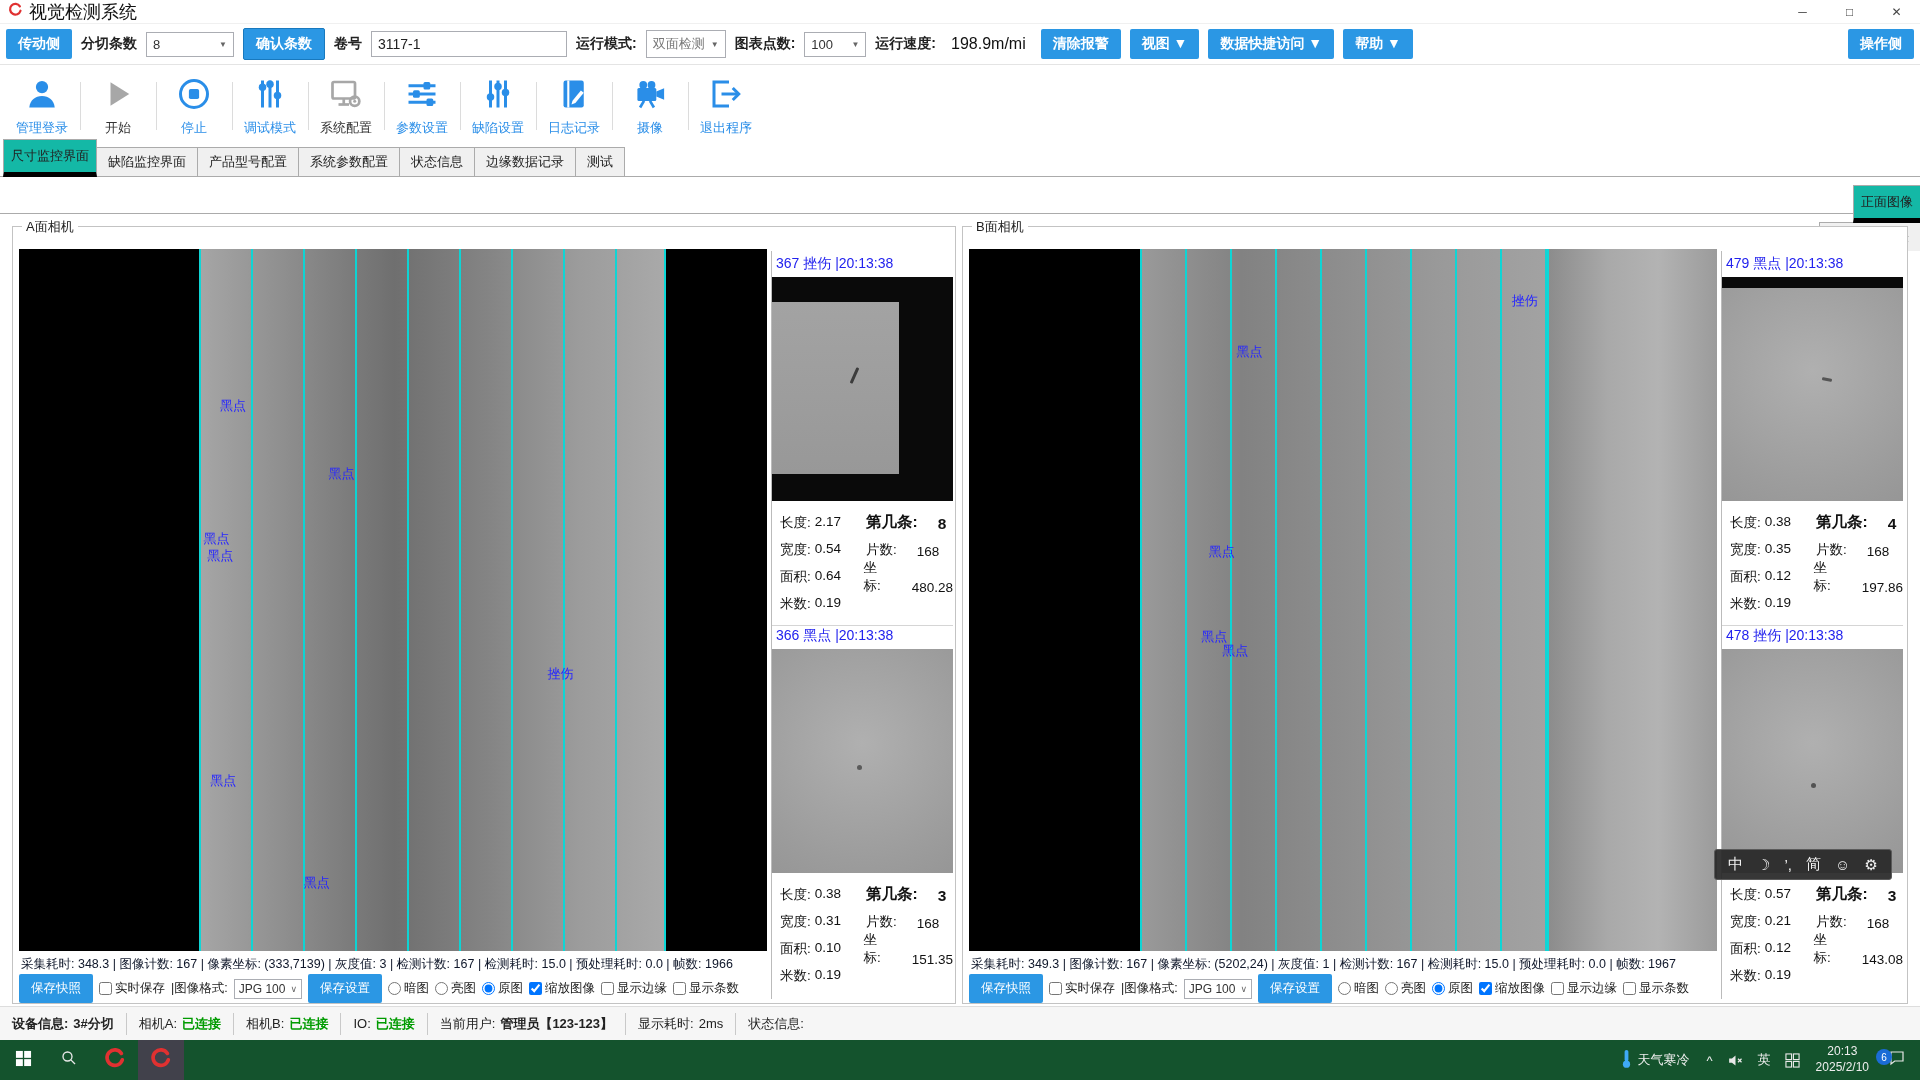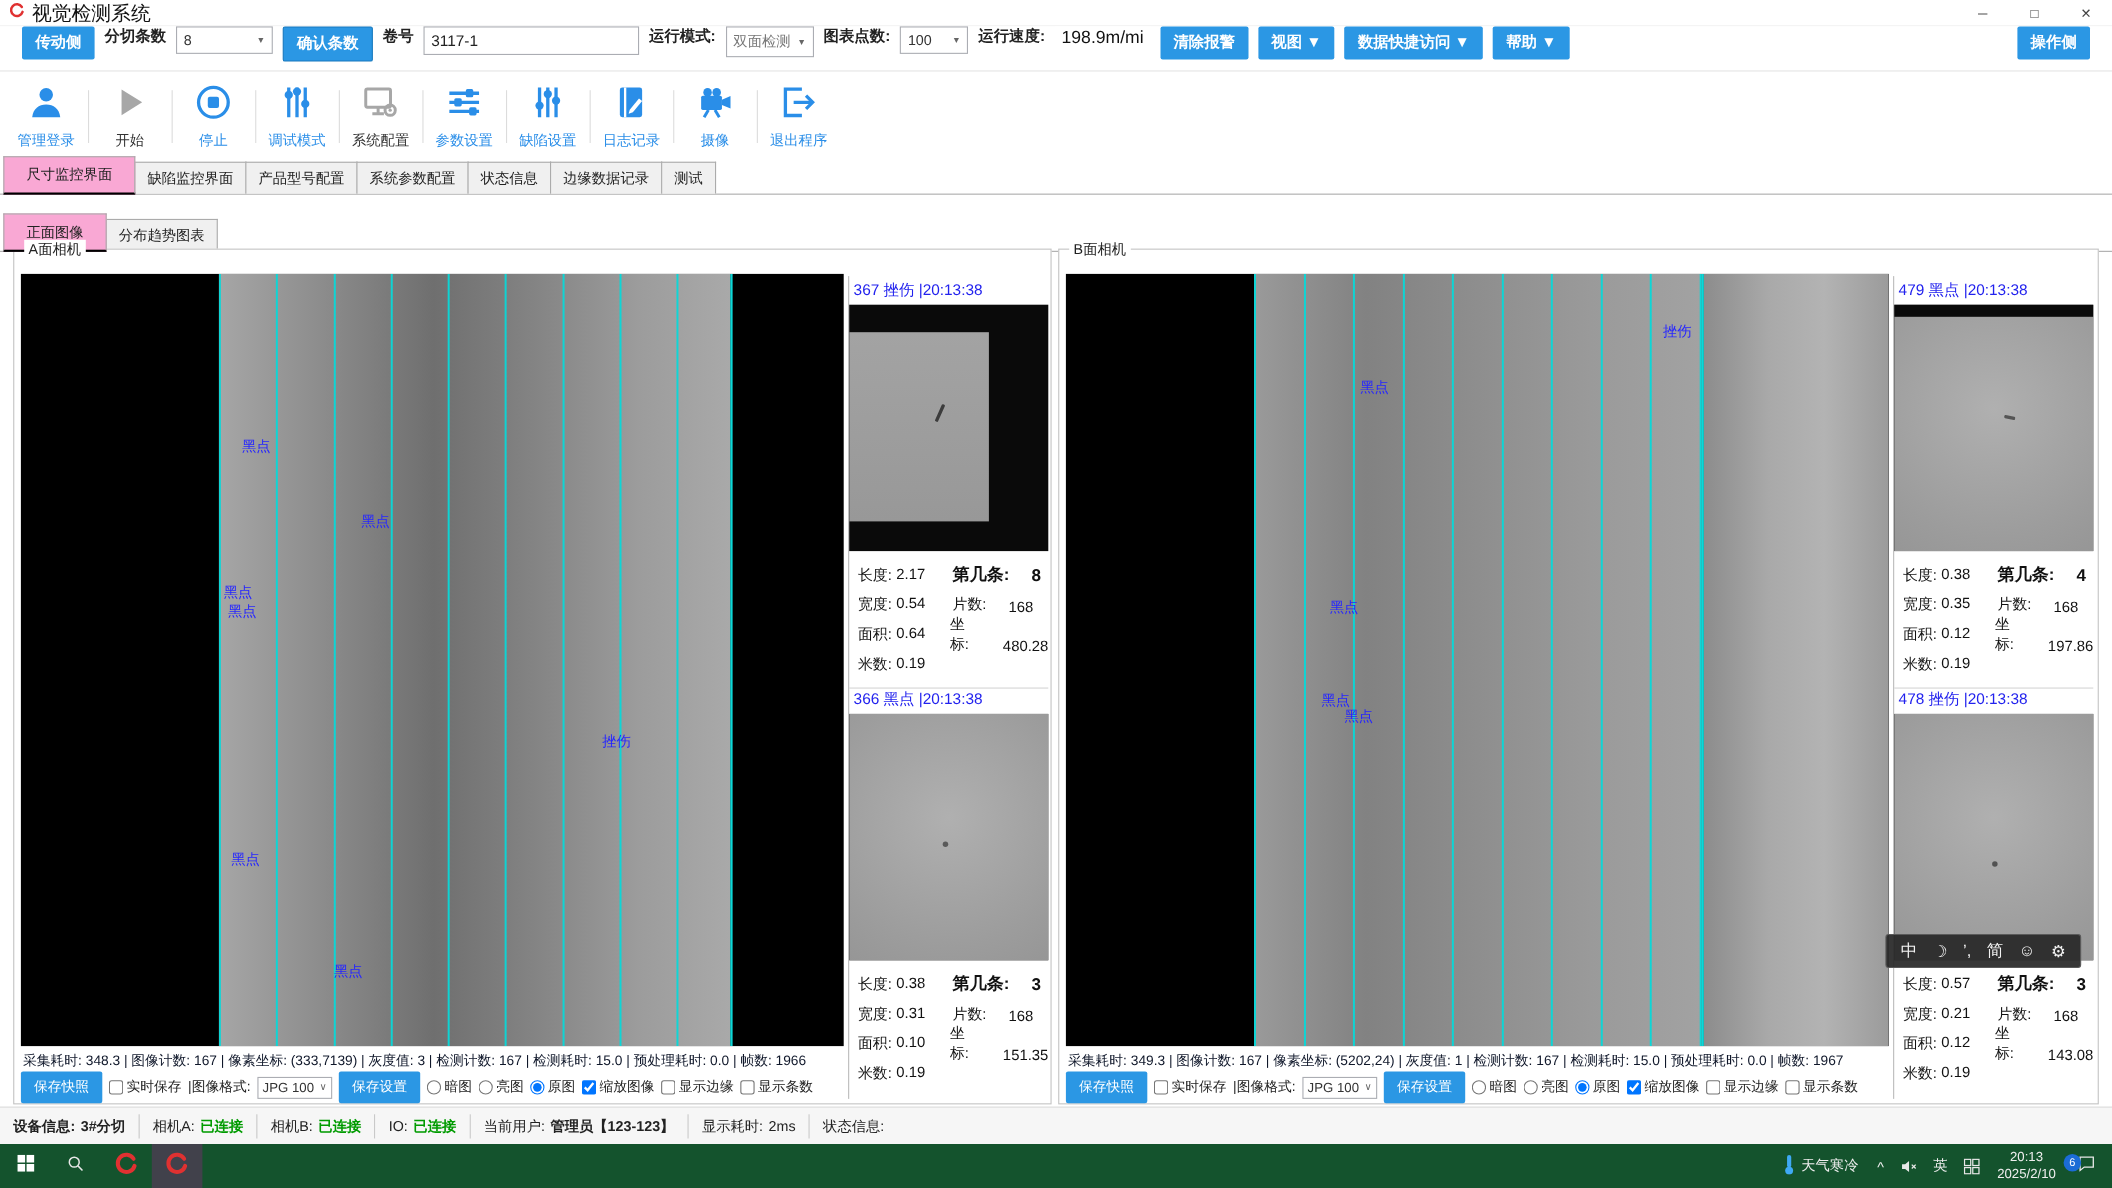--- a/index.html
+++ b/index.html
@@ -6,43 +6,43 @@
   body { margin:0; font-family:"Liberation Sans","DejaVu Sans",sans-serif; background:#888; }
   .screen { position:relative; width:1920px; height:1080px; background:#fff; overflow:hidden; }
 
   
   .titlebar { position:absolute; top:0; left:0; right:0; height:24px; background:#fff; display:flex; align-items:center; padding-left:8px; border-bottom:1px solid #f0f0f0; }
   .title-text { font-size:18px; color:#111; margin-left:6px; }
   .win-controls { margin-left:auto; display:flex; height:100%; }
   .win-btn { width:47px; display:flex; align-items:center; justify-content:center; font-size:12px; color:#444; cursor:default; }
 
   
-  .topbar { position:absolute; top:24px; left:0; right:0; height:41px; background:#fff; border-bottom:1px solid #e4e4e4; display:flex; align-items:flex-start; padding:0 20px; gap:9px; }
+  .topbar { position:absolute; top:24px; left:0; right:0; height:41px; background:#fff; border-bottom:1px solid #e4e4e4; display:flex; align-items:center; padding:0 6px; gap:9px; }
   .lbl { font-weight:bold; font-size:14px; color:#222; white-space:nowrap; }
   .btn-blue { background:#2b97e4; color:#fff; border:none; font-size:14px; font-weight:bold; padding:6px 12px; border-radius:2px; white-space:nowrap; }
   .btn-confirm { border:1px solid #1879be; }
   .combo { background:#fff; border:1px solid #abadb3; display:inline-flex; align-items:center; justify-content:space-between; padding:4px 6px; font-size:13px; color:#333; gap:6px; }
   .combo .caret { font-size:8px; color:#666; }
   .textbox { background:#fff; border:1px solid #abadb3; padding:4px 6px; font-size:14px; color:#222; }
   .speed-box { background:#fff; border:none; font-size:16px; color:#111; padding:2px 6px; white-space:nowrap; }
   .spacer { flex:1; }
 
   
   .iconbar { position:absolute; top:66px; left:0; right:0; height:80px; background:#fff; display:flex; padding-left:4px; }
   .tool { width:76px; display:flex; flex-direction:column; align-items:center; justify-content:center; gap:3px; position:relative; }
   .tool + .tool::before { content:""; position:absolute; left:0; top:16px; bottom:16px; width:1px; background:#dcdcdc; }
   .tool-label { font-size:13px; color:#2a8ee8; white-space:nowrap; }
   .tool-label.dark { color:#333; }
 
   
   .tabbar { position:absolute; left:0; right:0; display:flex; align-items:flex-end; padding-left:3px; border-bottom:1px solid #ababab; }
   .tabbar1 { top:147px; height:30px; }
-  .tabbar2 { top:200px; height:29px; }
+  .tabbar2 { top:185px; height:29px;flex-direction:column; }
   .tab { padding:5px 11px; font-size:13px; color:#222; background:#f0f0f0; border:1px solid #ababab; border-bottom:none; margin-right:-1px; white-space:nowrap; }
-  .tab.active { background:#f9a8d4; padding:7px 20px; position:relative; z-index:2; margin-bottom:-1px; border-bottom:2px solid #000000; }
+  .tab.active { background:#14b8a6; padding:7px 7px; position:relative; z-index:2; margin-bottom:-1px; border-bottom:5px solid #000000; }
 
   
   .group { position:absolute; top:226px; height:778px; border:1px solid #c3c3c3; background:#fff; }
   #groupA { left:12px;  width:944px; }
   #groupB { left:962px; width:946px; }
   .group-legend { position:absolute; top:-9px; left:9px; background:#fff; padding:0 4px; font-size:13px; color:#222; z-index:3; }
 
   .cam-image { position:absolute; left:6px; top:22px; width:748px; height:702px; background:#000; overflow:hidden; }
   .strips { position:absolute; top:0; bottom:0; border-right:2px solid #0cd8d8; }
   .stripsA { left:24%; width:62.5%;

